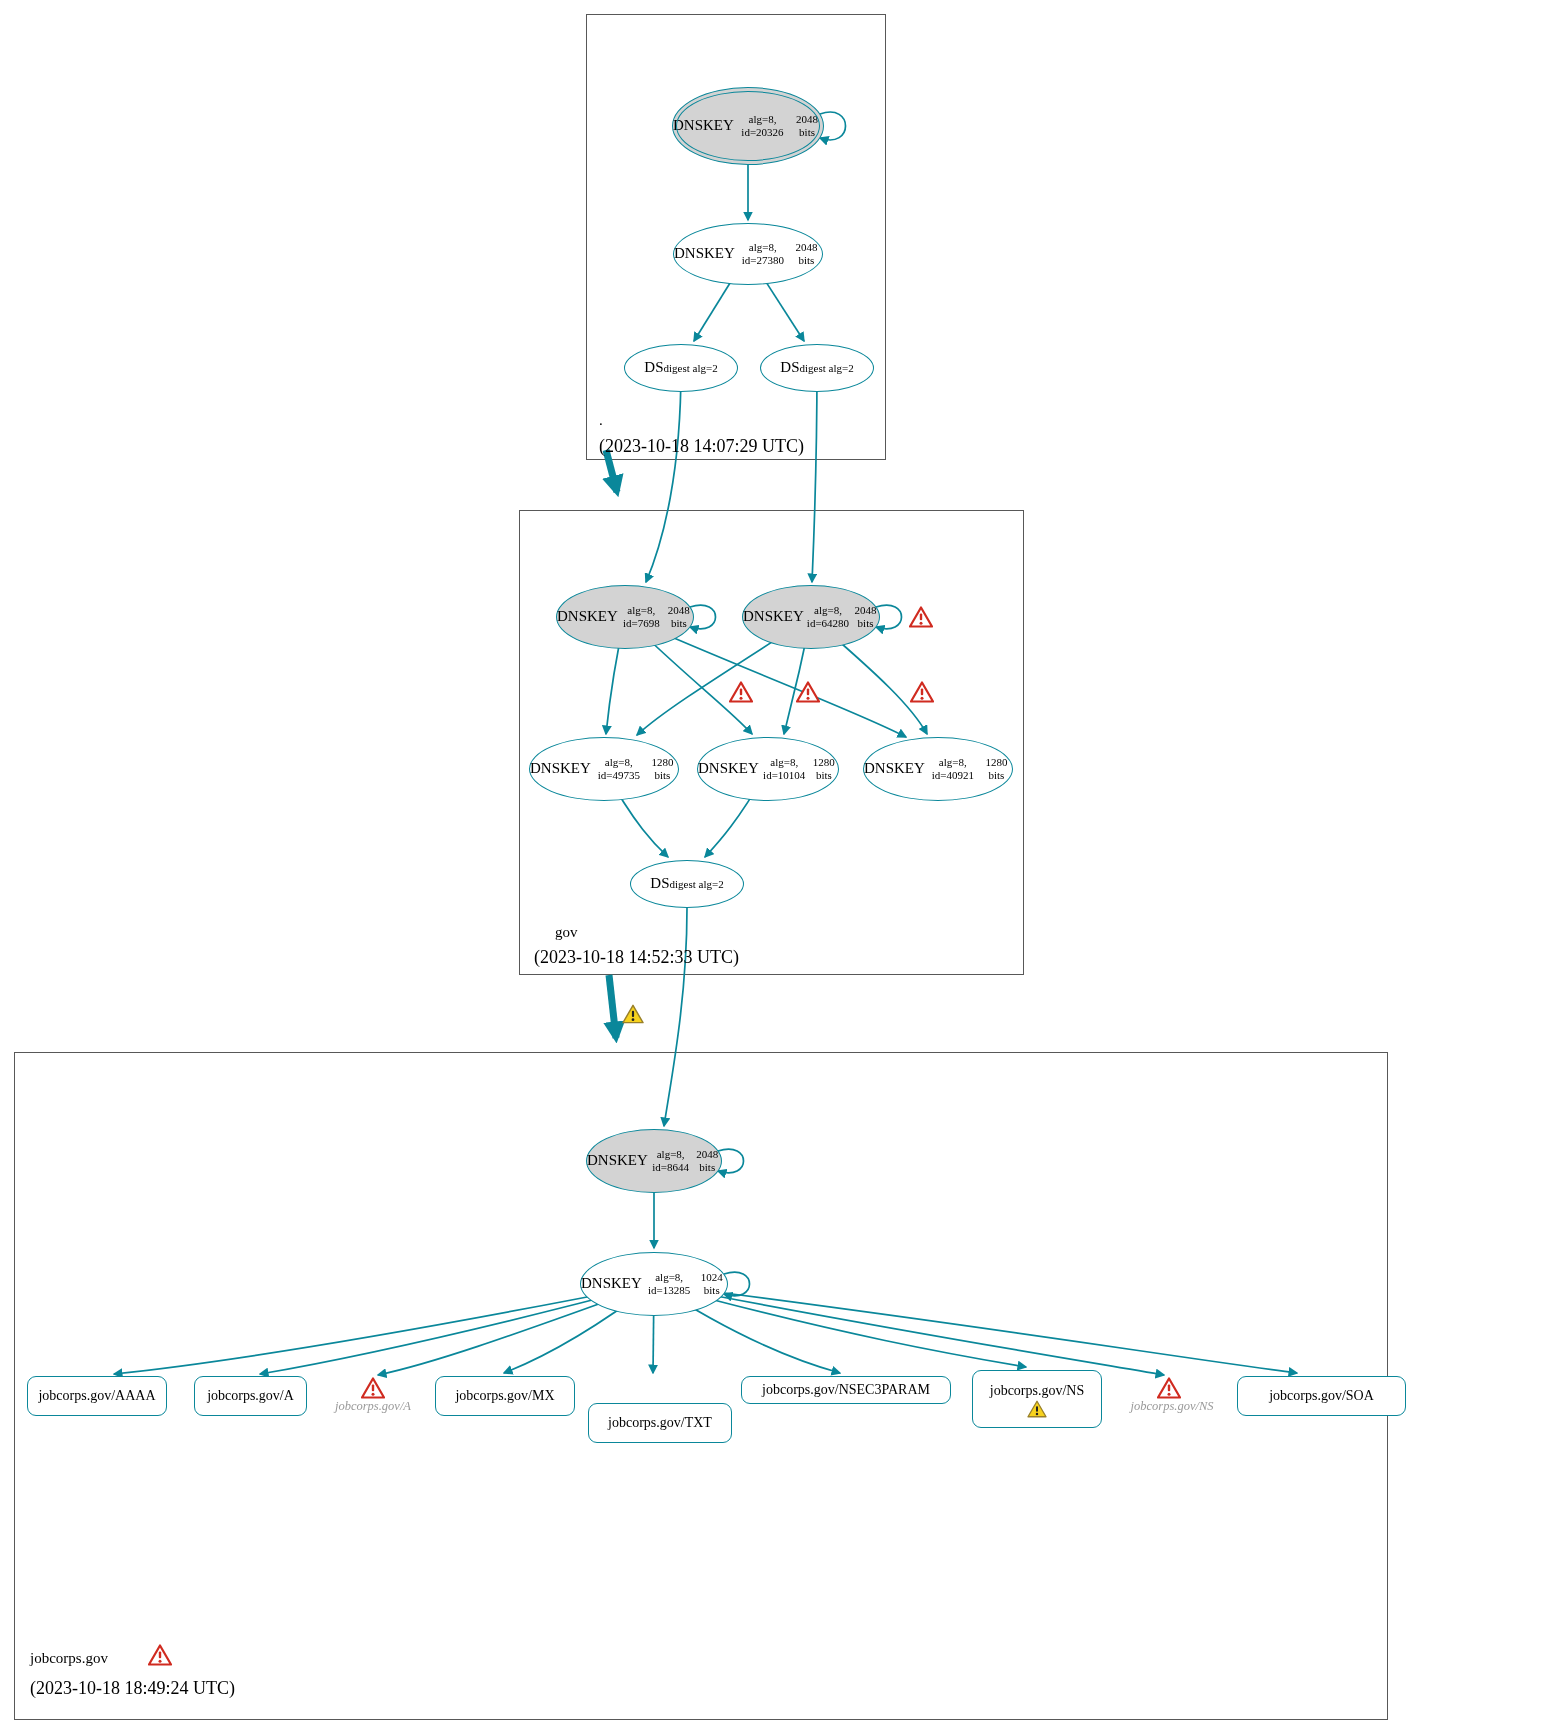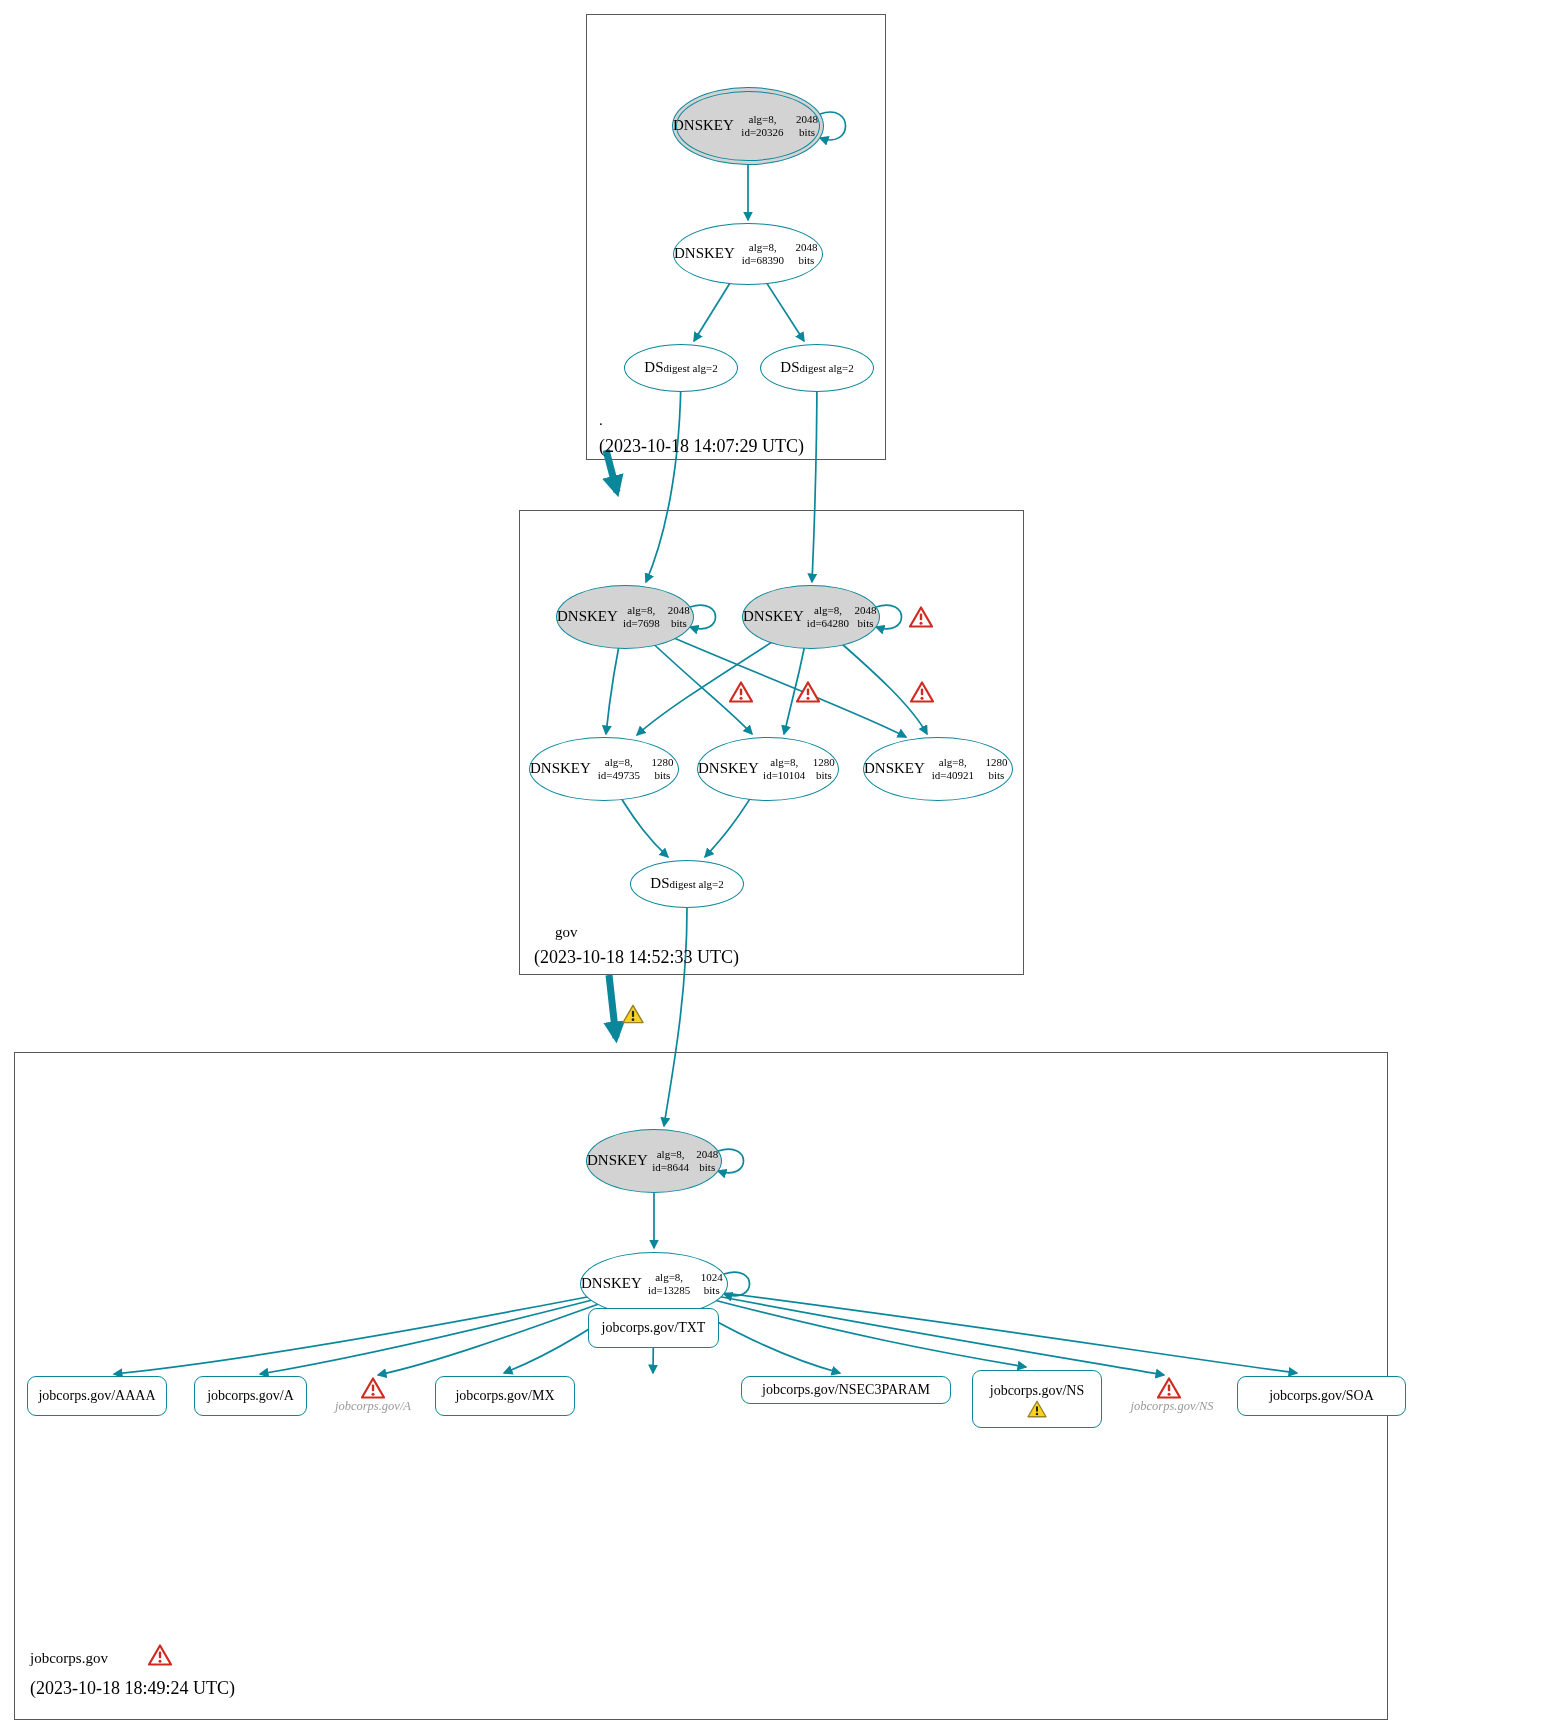--- a/index.html
+++ b/index.html
@@ -113,21 +113,21 @@
   <div class="zone-ts" style="left:30px;top:1678px">(2023-10-18 18:49:24 UTC)</div>
 
   <div class="node sep double" style="left:672px;top:87px;width:152px;height:78px">
     <div class="nt">DNSKEY</div>
     <div class="nd">alg=8, id=20326</div>
     <div class="nd">2048 bits</div>
   </div>
 
   <div class="node" style="left:673px;top:223px;width:150px;height:62px">
     <div class="nt">DNSKEY</div>
-    <div class="nd">alg=8, id=68390</div>
+    <div class="nd">alg=8, id=27380</div>
     <div class="nd">2048 bits</div>
   </div>
 
   <div class="node" style="left:624px;top:344px;width:114px;height:48px">
     <div class="nt">DS</div>
     <div class="nd">digest alg=2</div>
   </div>
 
   <div class="node" style="left:760px;top:344px;width:114px;height:48px">
     <div class="nt">DS</div>
@@ -220,21 +220,21 @@
     <path d="M12 1.5 L23 20.5 L1 20.5 Z" fill="#fff" stroke="#d02b20" stroke-width="2.2" stroke-linejoin="round"></path>
     <rect x="10.8" y="7.5" width="2.4" height="6.8" rx="1" fill="#d02b20"></rect>
       <circle cx="12" cy="17.2" r="1.5" fill="#d02b20"></circle>
   </svg>
   <div class="ghost-label" style="left:323px;top:1399px;width:100px">jobcorps.gov/A</div>
 
   <div class="rrset" style="left:435px;top:1376px;width:140px;height:40px">
     <span>jobcorps.gov/MX</span>
   </div>
 
-  <div class="rrset" style="left:588px;top:1308px;width:131px;height:40px">
+  <div class="rrset" style="left:588px;top:1403px;width:144px;height:40px">
     <span>jobcorps.gov/TXT</span>
   </div>
 
   <div class="rrset" style="left:741px;top:1376px;width:210px;height:28px">
     <span>jobcorps.gov/NSEC3PARAM</span>
   </div>
 
   <div class="rrset with-warn" style="left:972px;top:1370px;width:130px;height:58px">
     <span>jobcorps.gov/NS</span>
     <svg viewBox="0 0 24 22" width="20" height="18">

